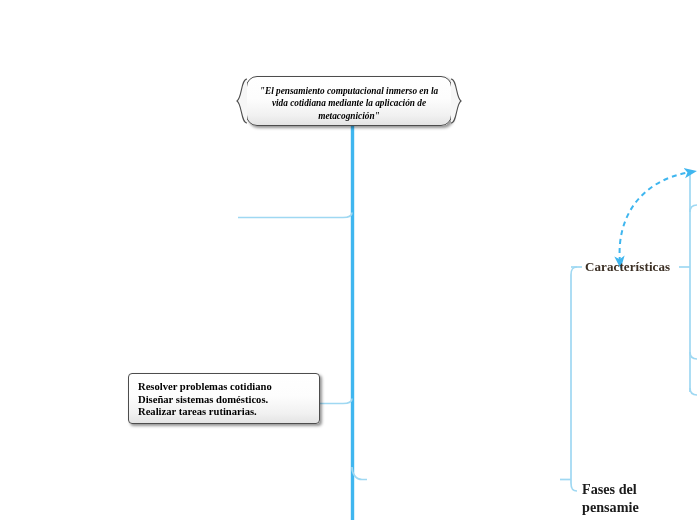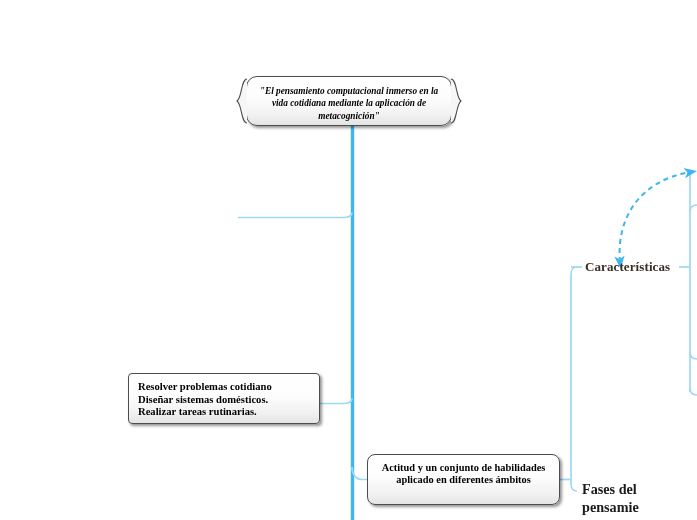--- a/index.html
+++ b/index.html
@@ -173,22 +173,19 @@
     <span class="txt">"El pensamiento computacional inmerso en la vida cotidiana mediante la aplicación de metacognición"</span>
   </div>
 
 
   <div class="node" id="node-resolver">
     <span class="txt">Resolver problemas cotidiano
 Diseñar sistemas domésticos.
 Realizar tareas rutinarias.</span>
   </div>
 
-  <div class="node" id="node-actitud">
-    <span class="txt">Actitud y un conjunto de habilidades aplicado en diferentes ámbitos</span>
-  </div>
 
   <div class="bare-label" id="label-caracteristicas">Características</div>
 
   <div class="bare-label" id="label-fases">Fases del pensamie
 computacional</div>
 
 </div>
 
 </body></html>

